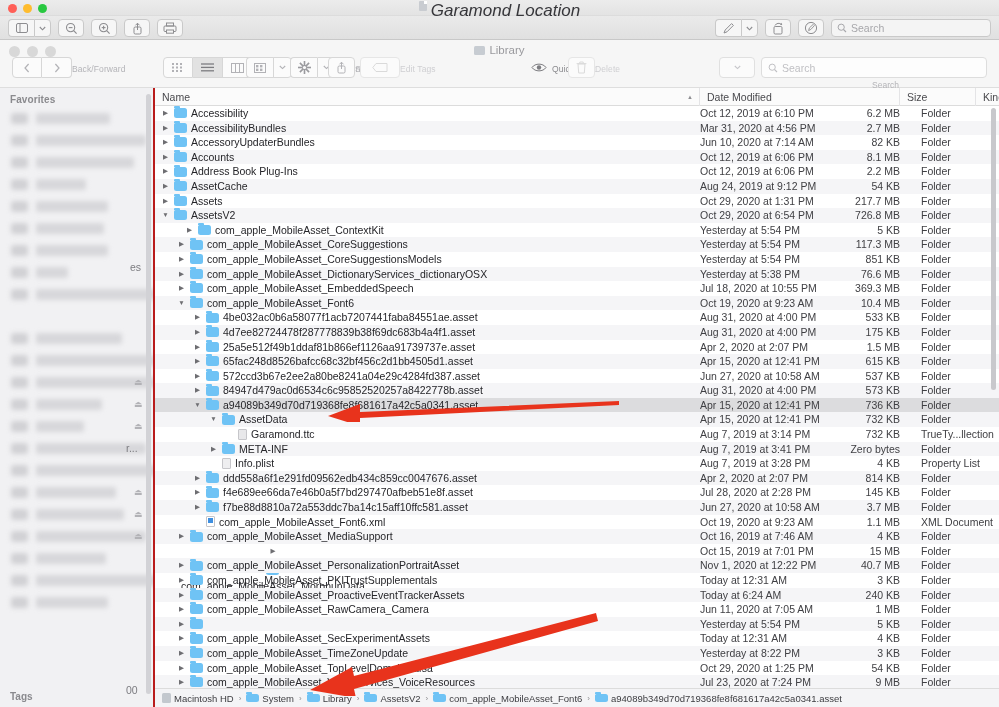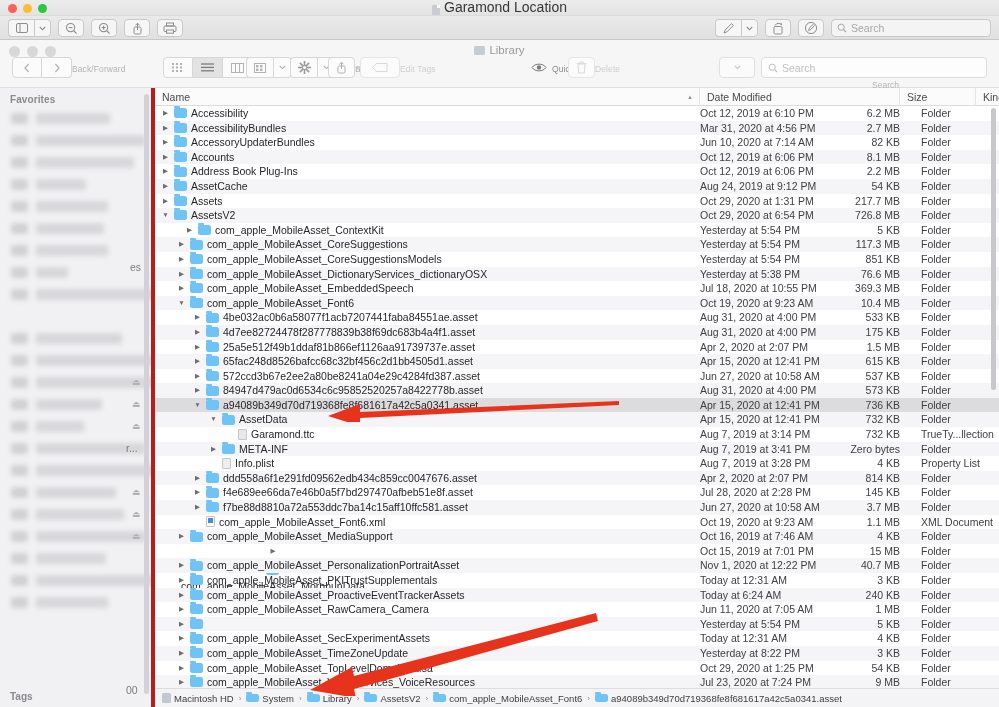--- a/index.html
+++ b/index.html
@@ -24,23 +24,24 @@
   .traffic {
     position: absolute; top: 4px; left: 8px; display: flex; gap: 6px;
   }
   .tl { width: 9px; height: 9px; border-radius: 50%; }
   .tl.red { background: #ff5f57; }
   .tl.yellow { background: #febc2e; }
   .tl.green { background: #28c840; }
 
   .preview-title {
     position: absolute; left: 0; top: 1px; width: 999px;
-    text-align: center; font-size: 14px; color: #36363a;
-    display: flex; align-items: flex-end; justify-content: center; gap: 4px;
+    text-align: center; font-size: 17px; color: #36363a;
+    display: flex; align-items: flex-start; justify-content: center; gap: 4px;
     height: 14px;
+    font-style: italic;
   }
   .doc-mini {
     display: inline-block; width: 8px; height: 10px; background: #c9ccd1;
     border-radius: 1px; position: relative;
   }
   .doc-mini:after {
     content: ""; position: absolute; right: 0; top: 0;
     border-width: 0 0 3px 3px; border-style: solid;
     border-color: transparent transparent #fff #fff;
   }
@@ -128,21 +129,21 @@
     color: #c6c6ca; font-size: 9px;
   }
   .fd-searchlabel {
     position: absolute; top: 40px; right: 100px;
     font-size: 8.5px; color: #b4b4b8;
   }
 
   
   .sidebar {
     position: absolute; left: 0; top: 48px; width: 155px; height: 619px;
-    background: #f1f1f3; border-right: 4px solid #b91c1c;
+    background: #f1f1f3; border-right: 2px solid #b91c1c;
     overflow: hidden;
   }
   .sb-head {
     font-size: 10px; color: #8a8a8e; font-weight: bold;
     padding: 6px 0 3px 10px; letter-spacing: .1px;
   }
   .sb-row { height: 22px; position: relative; }
   .blur-ico {
     position: absolute; left: 11px; top: 5px; height: 11px; width: 17px;
     background: #c6c6ca; border-radius: 2px; filter: blur(2.6px); opacity: .75;

